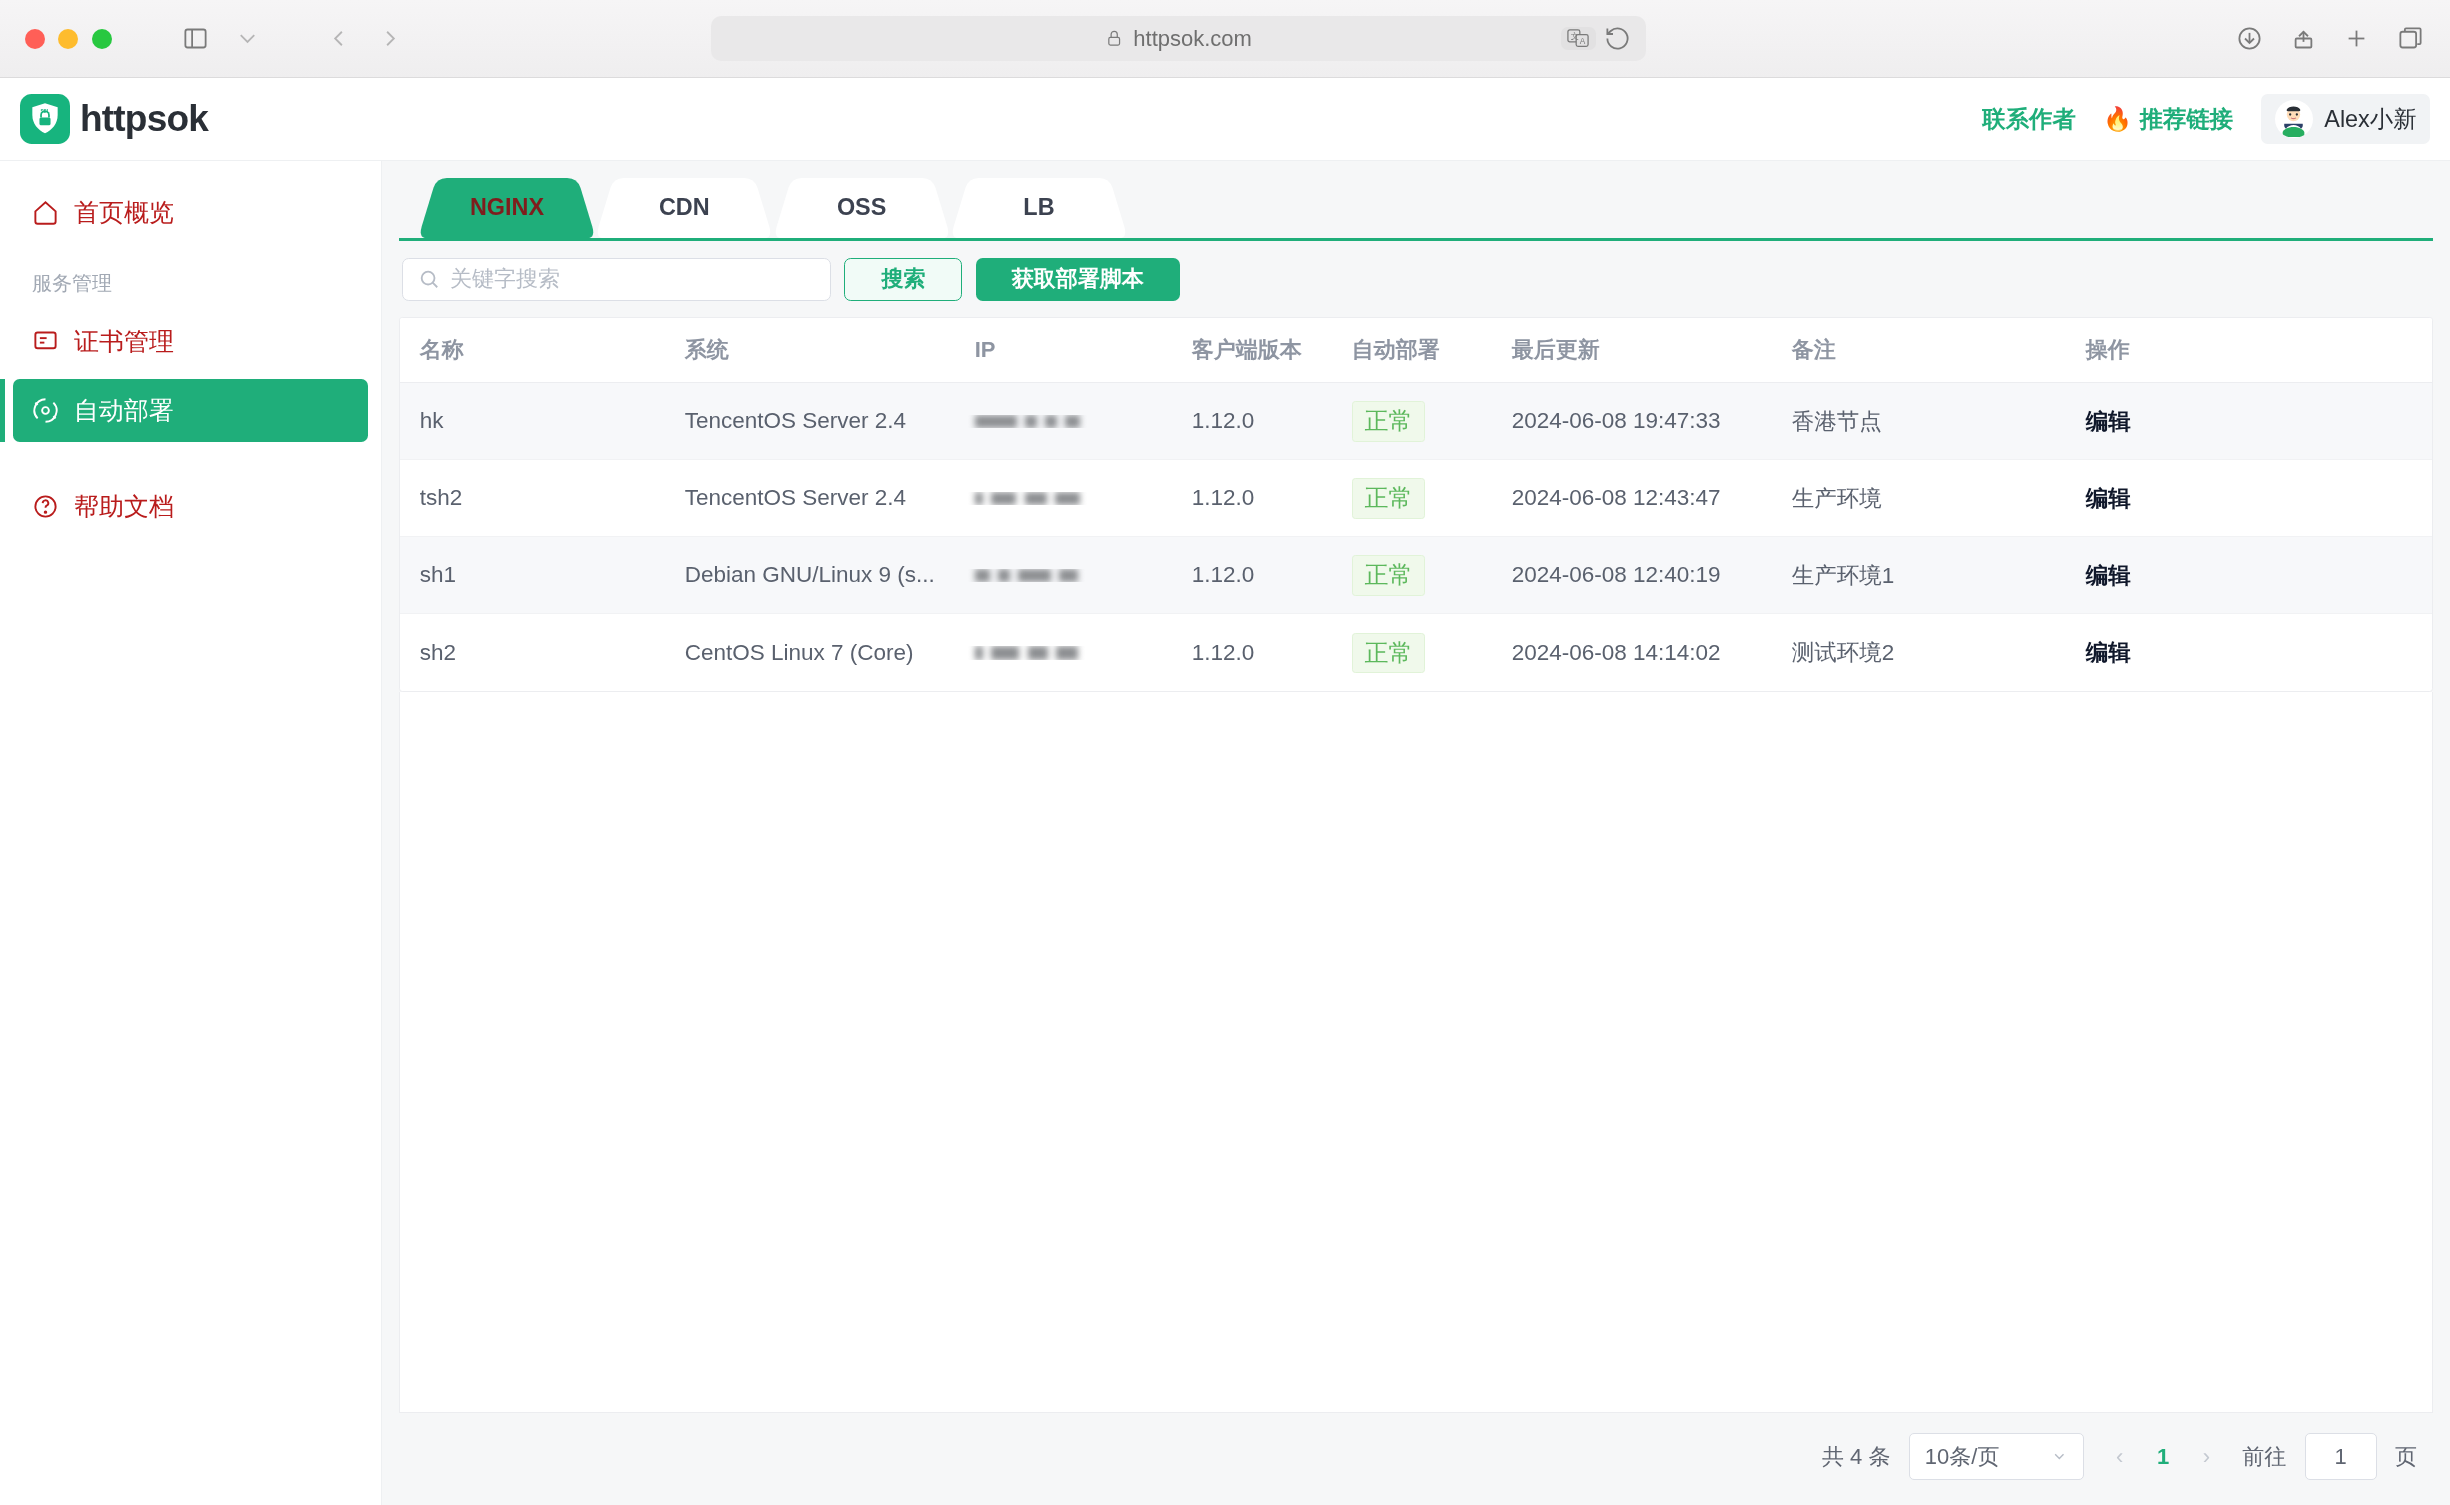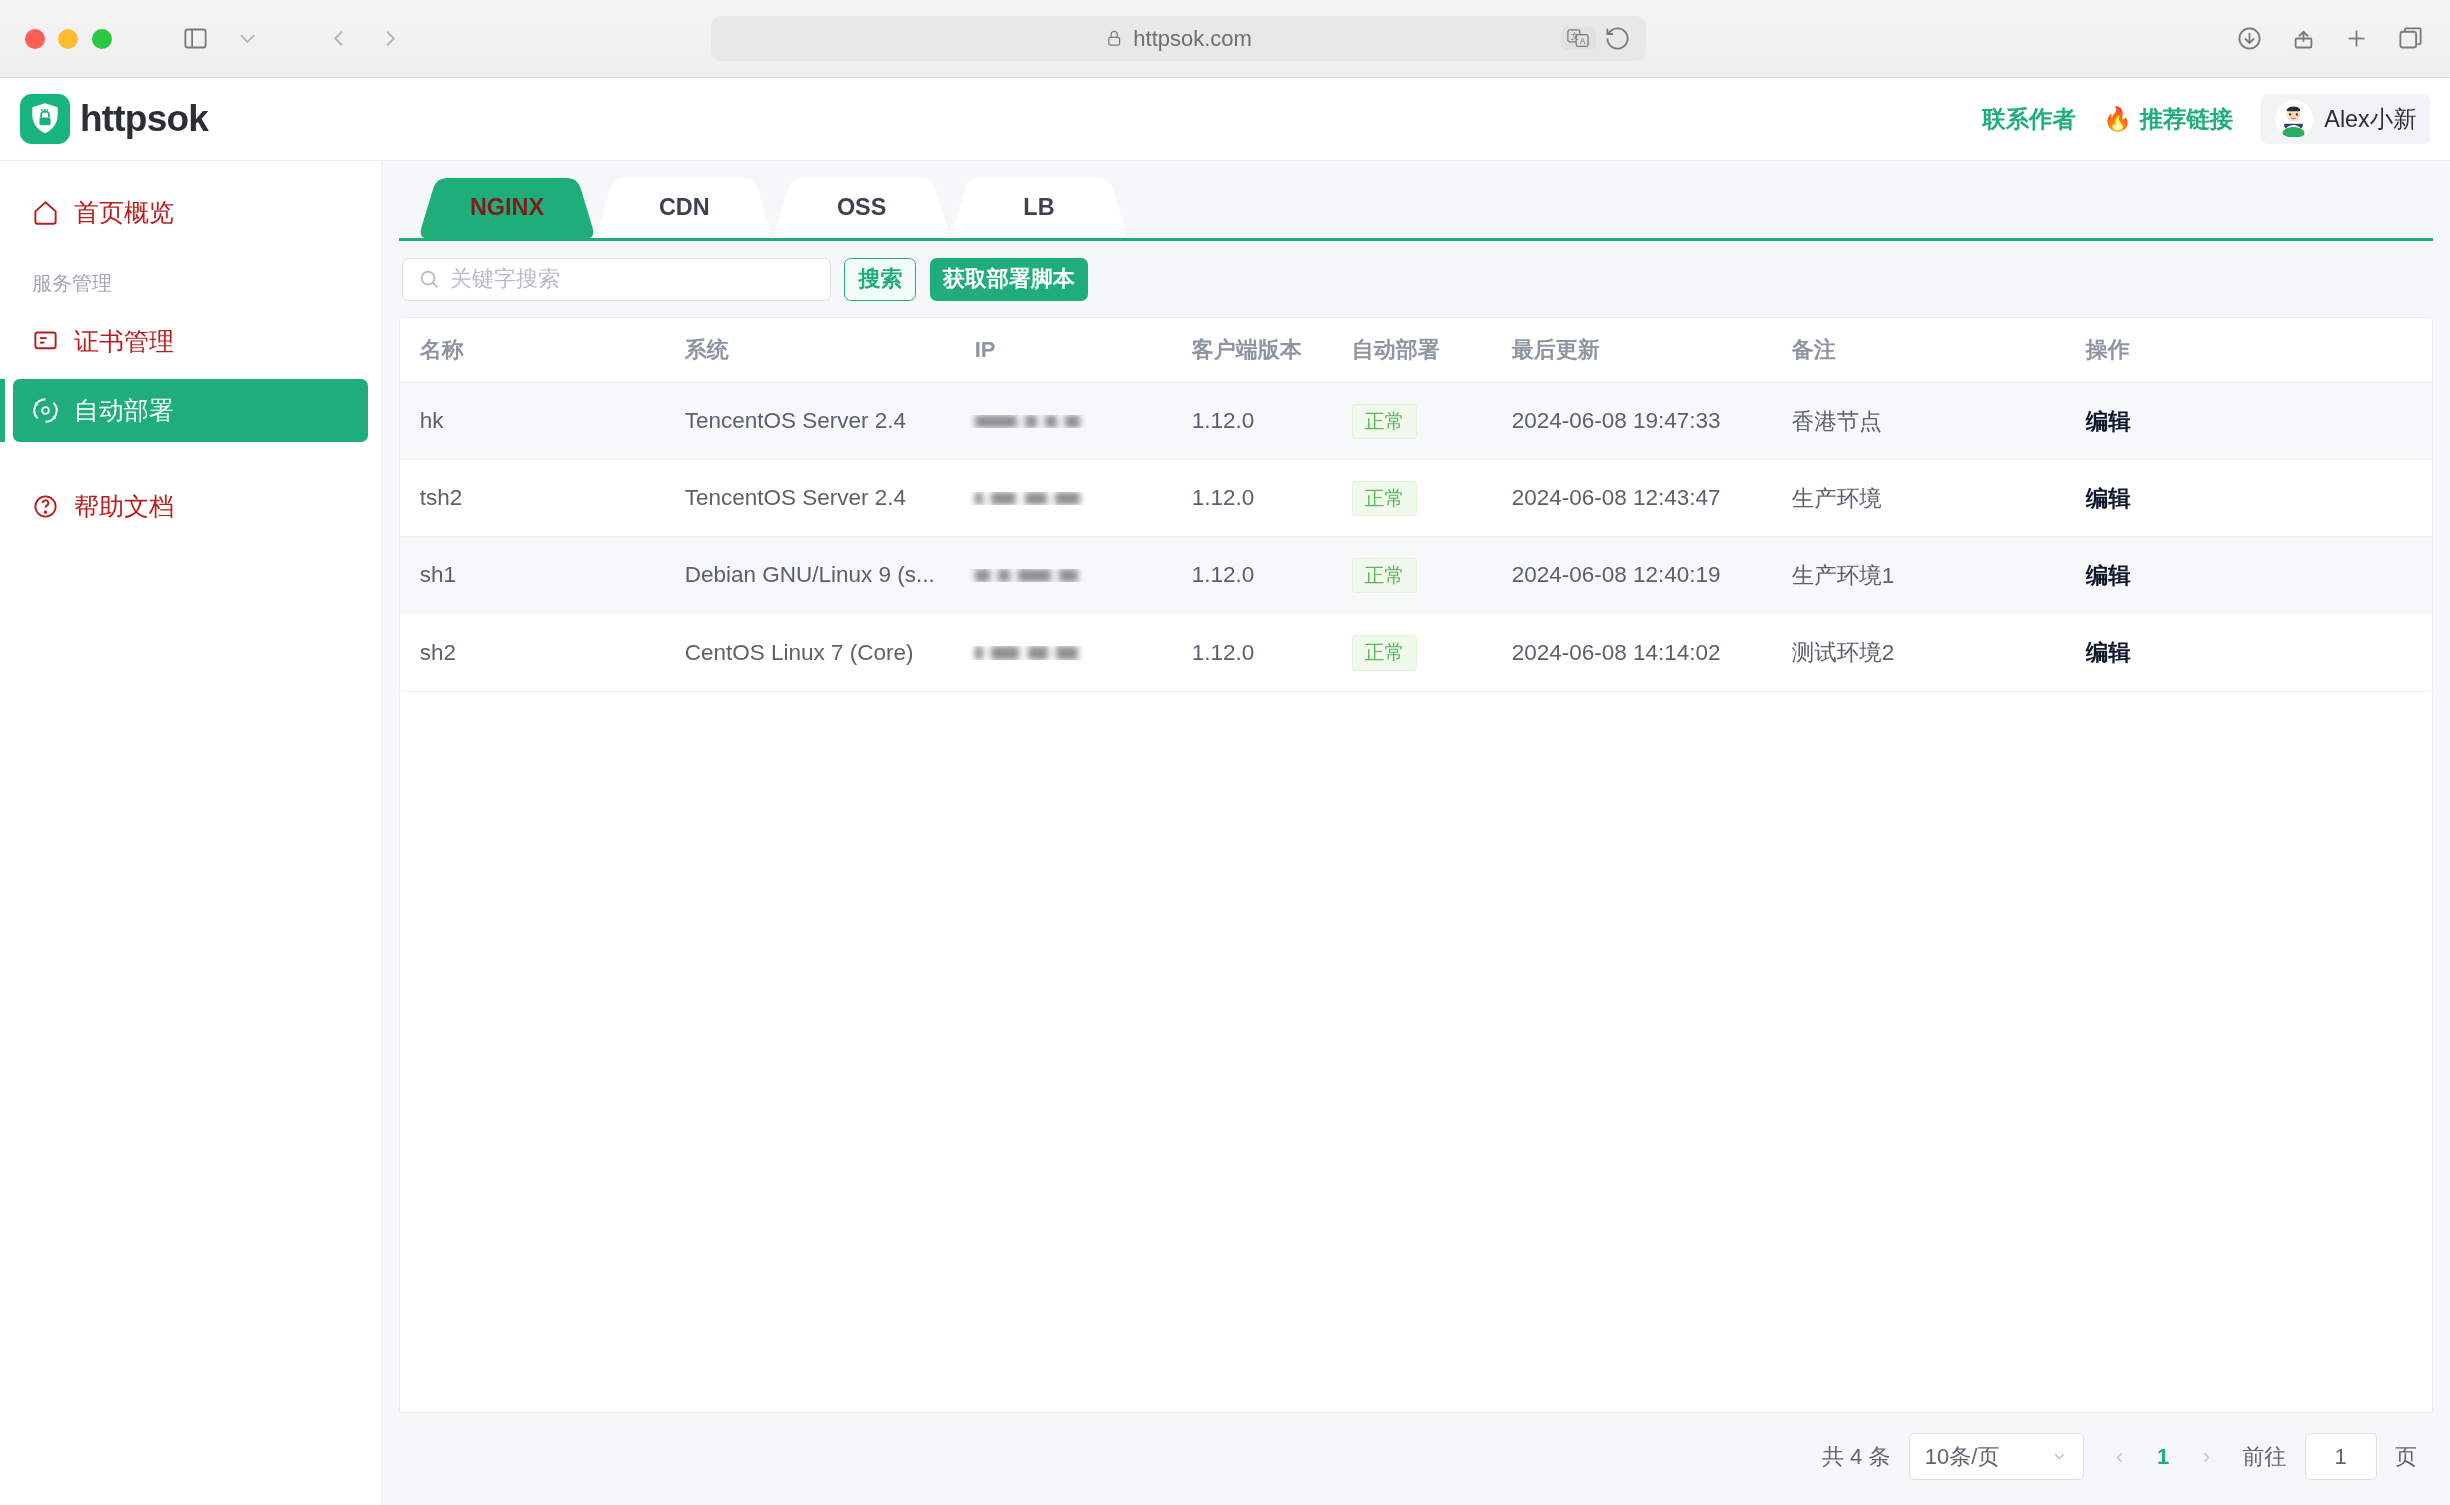--- a/index.html
+++ b/index.html
@@ -52,39 +52,39 @@
 .tab-bg{fill:#fff;}
 .tab-active .tab-bg{fill:#1fae7a;}
 .tab-active{color:#7f1d1d;z-index:5;}
 .tab:not(.tab-active){color:#3c4250;z-index:1;}
 .tab span{position:relative;z-index:2;}
 .tabs-line{height:3.3px;background:#1fae7a;margin:0 16.7px;}
 
 .toolbar{display:flex;align-items:center;gap:13.4px;padding:16.7px 20px;}
 .search-box{width:429px;height:43px;border:0.8px solid #dcdfe6;border-radius:6.7px;display:flex;align-items:center;padding:0 15px;color:#b6bcc6;font-size:22px;gap:10px;background:#fff;}
 .search-box svg{width:22px;height:22px;stroke:currentColor;fill:none;stroke-width:2;}
-.btn{height:43px;padding:0 13px;border-radius:6.7px;font-size:22px;font-weight:600;display:flex;align-items:center;justify-content:center;cursor:pointer;}
+.btn{height:43px;padding:0 36px;border-radius:6.7px;font-size:22px;font-weight:600;display:flex;align-items:center;justify-content:center;cursor:pointer;}
 .btn-outline{border:0.8px solid #1fae7a;color:#1fae7a;background:#f1fbf7;}
 .btn-solid{background:#1fae7a;color:#fff;}
 
 .table-wrap{margin:0 16.7px;border:0.8px solid #ecedf0;border-radius:3.3px;overflow:hidden;background:#fff;flex:0 0 auto;}
 .thead-row{display:flex;height:65px;align-items:center;background:#fff;font-size:22px;color:#8e95a2;font-weight:700;border-bottom:0.8px solid #ecedf0;}
 .trow{display:flex;height:77px;align-items:center;font-size:22.5px;color:#5a616e;border-bottom:0.8px solid #f1f2f4;}
 .trow:nth-child(even){background:#f7f8fa;}
 .trow:last-child{border-bottom:none;}
 .cell{padding:0 20px;display:flex;align-items:center;overflow:hidden;white-space:nowrap;text-overflow:ellipsis;}
 .c-name{width:265px;}
 .c-sys{width:290px;}
 .c-ip{width:217px;}
 .c-ver{width:160px;}
 .c-auto{width:160px;}
 .c-time{width:280px;}
 .c-remark{width:294px;}
 .c-act{flex:1;}
-.status-badge{background:#f0f9eb;color:#5cb85c;font-size:20px;padding:3.3px 11.7px;border-radius:3.3px;border:0.8px solid #e1f3d8;}
+.status-badge{background:#f0f9eb;color:#5cb85c;font-size:24px;padding:3.3px 11.7px;border-radius:3.3px;border:0.8px solid #e1f3d8;}
 .edit-link{color:#0f172a;font-weight:600;}
 .ip-blur{display:flex;gap:8.3px;filter:blur(3.3px);}
 .ip-blur span{background:#8d8f92;height:13.4px;display:inline-block;}
 
 .table-body-bg{flex:1;margin:0 16.7px;background:#fff;border-left:0.8px solid #ecedf0;border-right:0.8px solid #ecedf0;border-bottom:0.8px solid #ecedf0;}
 
 .pager{display:flex;align-items:center;justify-content:flex-end;gap:18.4px;padding:20px 33px 0;font-size:22px;color:#606672;}
 .pgsel{height:47px;width:175px;border:0.8px solid #dcdfe6;border-radius:5px;display:flex;align-items:center;justify-content:space-between;padding:0 15px;background:#fff;}
 .pgnav{display:flex;align-items:center;gap:8.3px;}
 .pgarrow{color:#c4c9d1;width:35px;text-align:center;}

